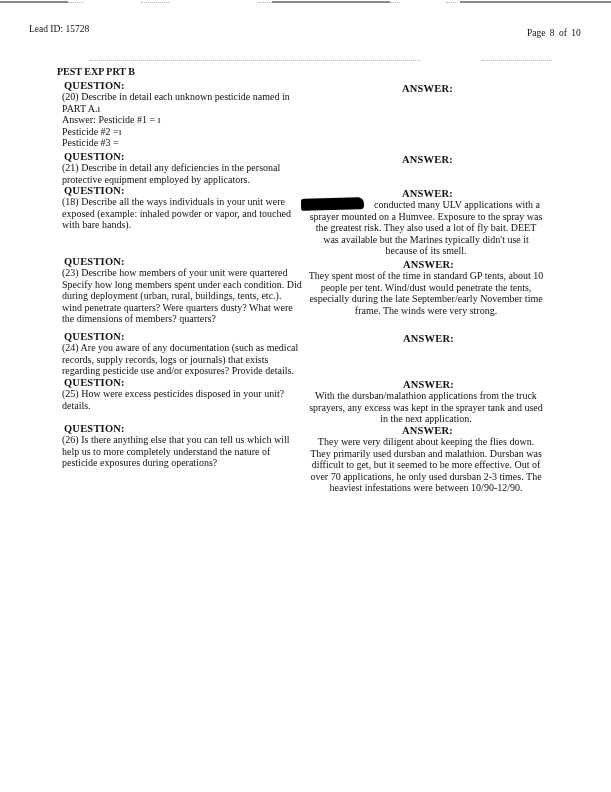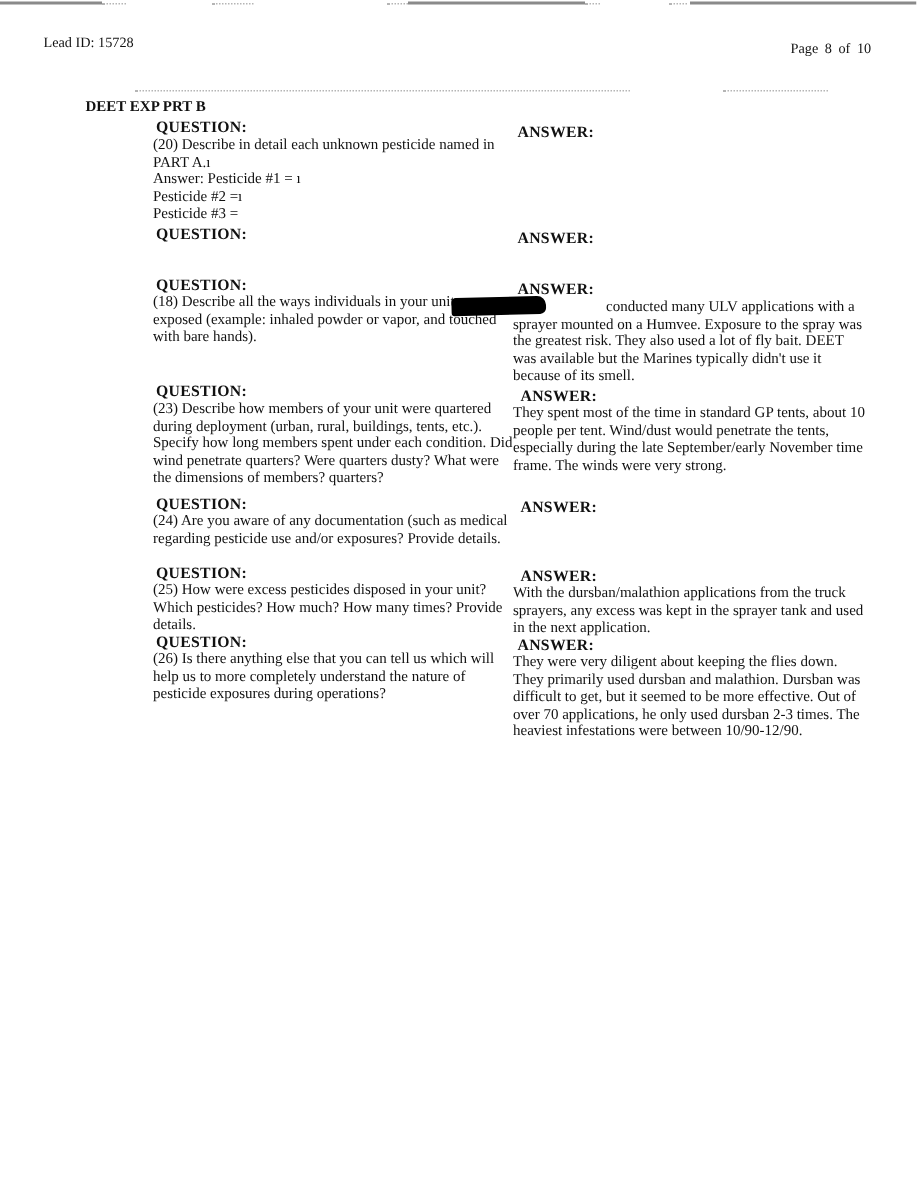--- a/index.html
+++ b/index.html
@@ -43,24 +43,23 @@
       position: absolute;
       left: 57px;
       top: 66px;
       font-size: 10px;
       font-weight: bold;
     }
     .block {
       position: absolute;
       font-size: 10px;
       line-height: 11.4px;
-      margin-left: 40px;
     }
     .q-col { left: 62px; width: 240px; }
-    .a-col { left: 302px; width: 248px; }
+    .a-col { left: 302px; width: 248px; text-align: center; }
     .lbl {
       font-weight: bold;
       font-size: 10.5px;
       letter-spacing: 0.2px;
       padding-left: 2px;
       display: block;
     }
     .a-col .lbl { padding-left: 3px; }
     .txt { display: block; white-space: pre-line; }
     .overflow-txt { display: block; white-space: nowrap; }
@@ -85,36 +84,38 @@
 <div class="scan-line" style="left:272px;width:118px;"></div>
 <div class="scan-dots" style="top:2px;left:390px;width:10px;"></div>
 <div class="scan-dots" style="top:2px;left:446px;width:12px;"></div>
 <div class="scan-line" style="left:460px;width:151px;"></div>
 <div class="scan-dots" style="top:60px;left:90px;width:330px;"></div>
 <div class="scan-dots" style="top:60px;left:482px;width:70px;"></div>
 
 <div class="hdr-left">Lead ID: 15728</div>
 <div class="hdr-right">Page  8 of 10</div>
 
-<div class="section-title">DEET EXP PRT B</div>
+<div class="section-title">PEST EXP PRT B</div>
 
 <div class="block q-col" style="top:80px;">
   <span class="lbl">QUESTION:</span>
   <span class="txt">(20) Describe in detail each unknown pesticide named in
 PART A.ı
  Answer:  Pesticide #1 = ı
  Pesticide #2 =ı
  Pesticide #3 =</span>
 </div>
 <div class="block a-col" style="top:83px;">
   <span class="lbl">ANSWER:</span>
 </div>
 
 <div class="block q-col" style="top:151px;">
   <span class="lbl">QUESTION:</span>
+  <span class="txt">(21) Describe in detail any deficiencies in the personal
+protective equipment employed by applicators.</span>
 </div>
 <div class="block a-col" style="top:154px;">
   <span class="lbl">ANSWER:</span>
 </div>
 
 <div class="block q-col" style="top:185px;">
   <span class="lbl">QUESTION:</span>
   <span class="txt">(18) Describe all the ways individuals in your unit were
 exposed (example: inhaled powder or vapor, and touched
 with bare hands).</span>
@@ -125,46 +126,46 @@
 sprayer mounted on a Humvee.  Exposure to the spray was
 the greatest risk.  They also used a lot of fly bait.  DEET
 was available but the Marines typically didn't use it
 because of its smell.</span>
 </div>
 <div class="redaction"></div>
 
 <div class="block q-col" style="top:256px;">
   <span class="lbl">QUESTION:</span>
   <span class="overflow-txt">(23) Describe how members of your unit were quartered</span>
+  <span class="overflow-txt">Specify how long members spent under each condition.  Did</span>
   <span class="overflow-txt">during deployment (urban, rural, buildings, tents, etc.).</span>
-  <span class="overflow-txt">Specify how long members spent under each condition.  Did</span>
   <span class="overflow-txt">wind penetrate quarters?  Were quarters dusty?  What were</span>
   <span class="overflow-txt">the dimensions of members? quarters?</span>
 </div>
 <div class="block a-col" style="top:259px;left:302px;">
   <span class="lbl" style="padding-left:5px;">ANSWER:</span>
   <span class="txt">They spent most of the time in standard GP tents, about 10
 people per tent. Wind/dust would penetrate the tents,
 especially during the late September/early November time
 frame.  The winds were very strong.</span>
 </div>
 
 <div class="block q-col" style="top:331px;">
   <span class="lbl">QUESTION:</span>
   <span class="overflow-txt">(24)  Are you aware of any documentation (such as medical</span>
+  <span class="overflow-txt">records, supply records, logs or journals) that exists</span>
   <span class="overflow-txt">regarding pesticide use and/or exposures?  Provide details.</span>
 </div>
 <div class="block a-col" style="top:333px;">
   <span class="lbl" style="padding-left:5px;">ANSWER:</span>
 </div>
 
 <div class="block q-col" style="top:377px;">
   <span class="lbl">QUESTION:</span>
   <span class="overflow-txt">(25)  How were excess pesticides disposed in your unit?</span>
-  <span class="overflow-txt">Which pesticides?  How much?  How many times?  Provide</span>
   <span class="overflow-txt">details.</span>
 </div>
 <div class="block a-col" style="top:379px;">
   <span class="lbl" style="padding-left:5px;">ANSWER:</span>
   <span class="txt">With the dursban/malathion applications from the truck
 sprayers, any excess was kept in the sprayer tank and used
 in the next application.</span>
 </div>
 
 <div class="block q-col" style="top:423px;">

